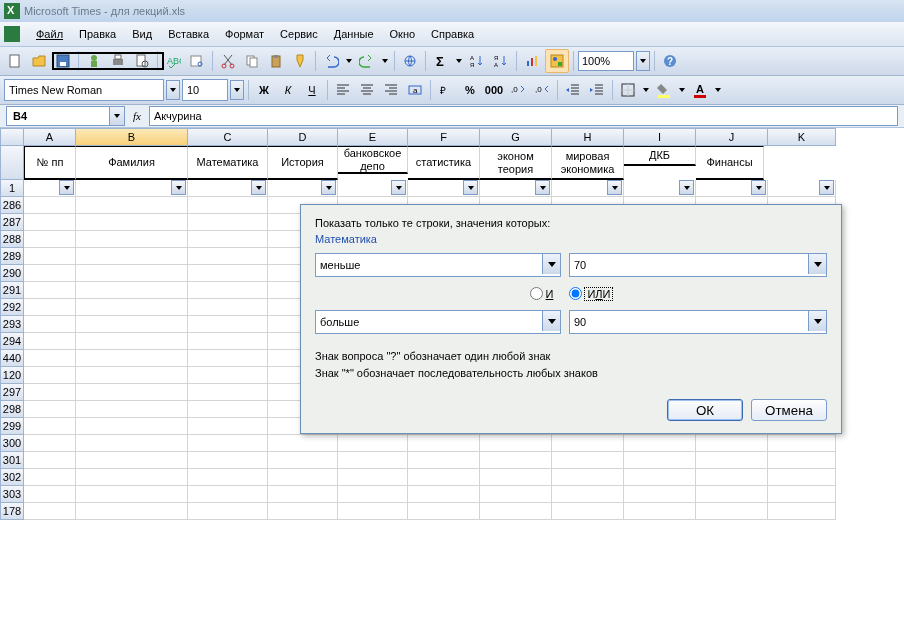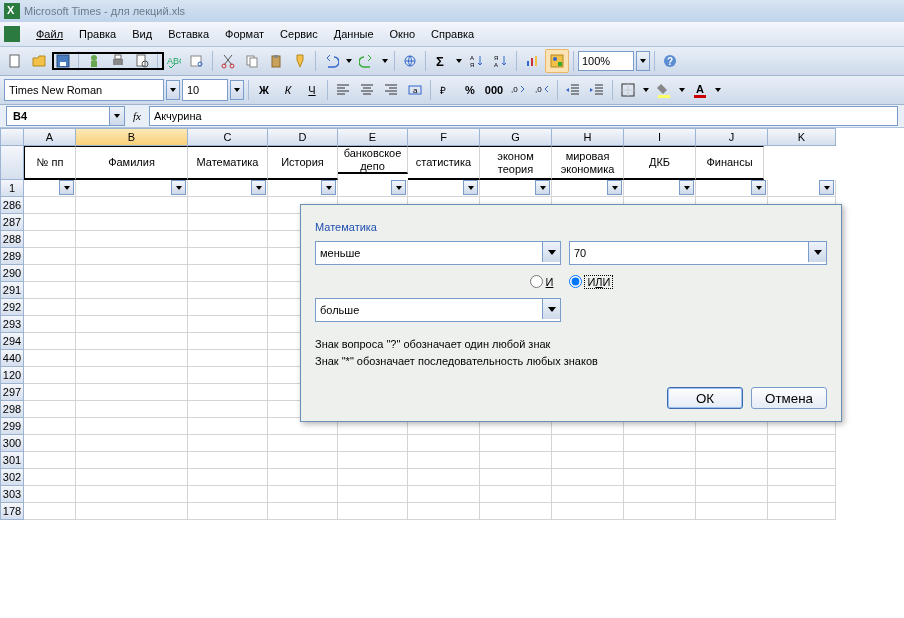--- a/index.html
+++ b/index.html
@@ -409,21 +409,21 @@
 
     <div class="gridrow" id="hdrrow" style="height:34px">
         <div class="cell tall hdr first" style="width: 52px; height: 34px;">№ пп</div>
         <div class="cell tall hdr" style="width: 112px; height: 34px;">Фамилия</div>
         <div class="cell tall hdr" style="width: 80px; height: 34px;">Математика</div>
         <div class="cell tall hdr" style="width: 70px; height: 34px;">История</div>
         <div class="cell tall hdr" style="width: 70px; height: 28px;">банковское депо</div>
         <div class="cell tall hdr" style="width: 72px; height: 34px;">статистика</div>
         <div class="cell tall hdr" style="width: 72px; height: 34px;">эконом теория</div>
         <div class="cell tall hdr" style="width: 72px; height: 34px;">мировая экономика</div>
-        <div class="cell tall hdr" style="width: 72px; height: 34px;">ДКБ</div>
+        <div class="cell tall hdr" style="width: 72px; height: 20px;">ДКБ</div>
         <div class="cell tall hdr" style="width: 68px; height: 34px;">Финансы</div>
       </div>
 
     <div class="gridrow filter-row" id="filterrow">
         <div class="cell" style="width: 52px; position: relative;">
           <div class="filterbtn"></div>
         </div>
         <div class="cell" style="width: 112px; position: relative;">
           <div class="filterbtn"></div>
         </div>
@@ -704,20 +704,21 @@
           <div class="cell" style="width: 72px;"></div>
           <div class="cell" style="width: 68px;"></div>
         </div>
       </div>
     <div class="active-cell" style="left:52px;top:52px;width:112px;height:18px"></div>
   </div>
 </div>
 
 <div class="dialog">
   <div class="dlg-body">
+    <div>Показать только те строки, значения которых:</div>
     <div class="field-name">Математика</div>
     <div class="combo-row">
       <div class="combo" style="flex:0 0 236px">
         <span>меньше</span>
           <span class="dd"></span>
       </div>
       <div class="combo">
         <span>70</span>
           <span class="dd"></span>
       </div>
@@ -730,20 +731,24 @@
       <label>
           <input type="radio" name="logic" checked="" style="">
           <span class="focused"><span>И</span><u>Л</u><span>И</span></span>
         </label>
     </div>
     <div class="combo-row">
       <div class="combo" style="flex:0 0 236px">
         <span>больше</span>
           <span class="dd"></span>
       </div>
+      <div class="combo">
+        <span>90</span>
+          <span class="dd"></span>
+      </div>
     </div>
     <div class="hint">
       <div>Знак вопроса "?" обозначает один любой знак</div>
       <div>Знак "*" обозначает последовательность любых знаков</div>
     </div>
   </div>
   <div class="dlg-buttons">
     <button class="default">ОК</button>
     <button>Отмена</button>
   </div>

